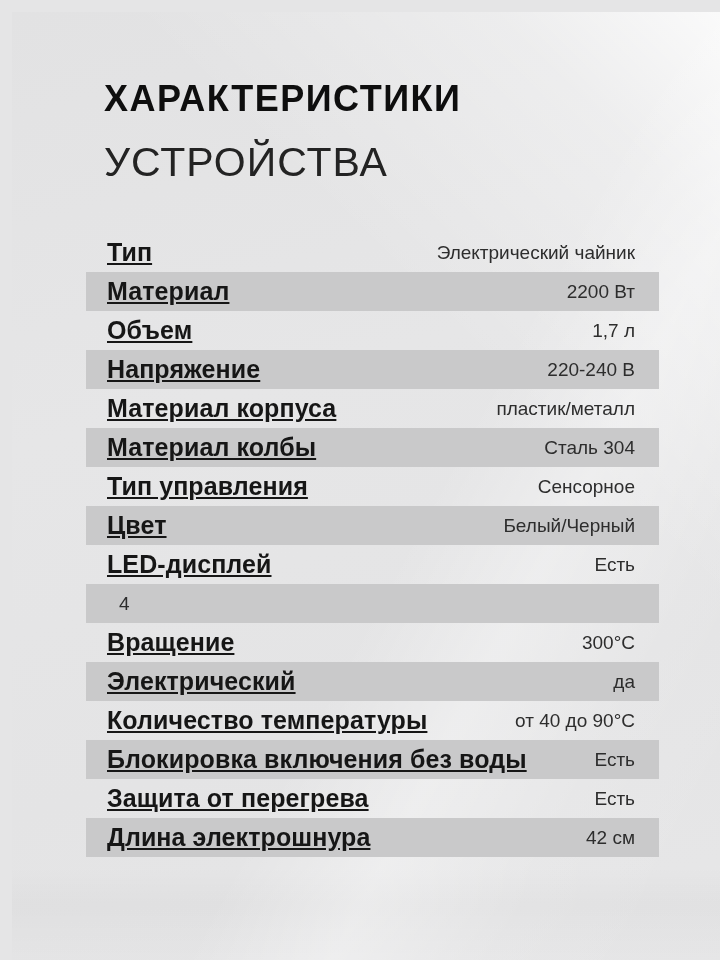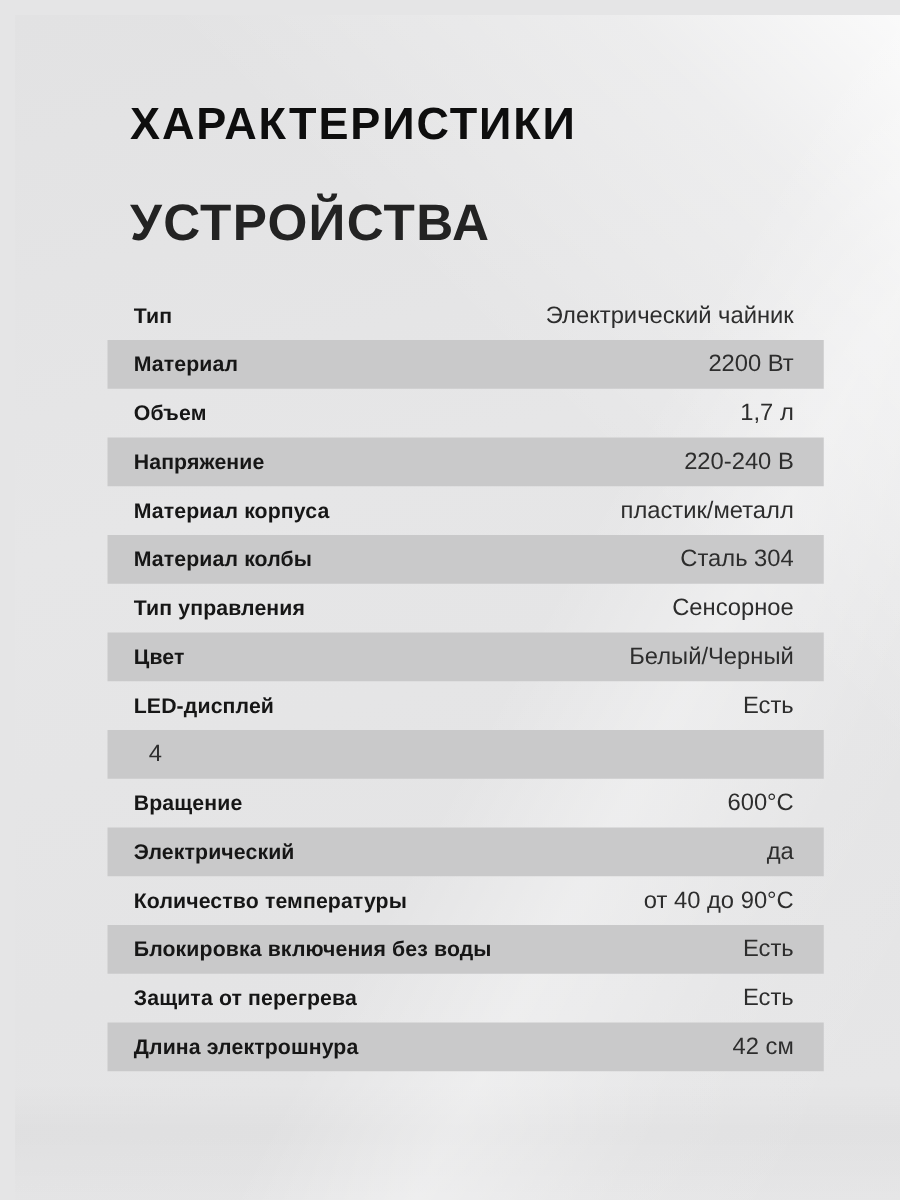--- a/index.html
+++ b/index.html
@@ -29,47 +29,48 @@
   }
   .title-block { position: absolute; top: 44px; left: 68px; }
   .title-bold {
     font-size: 36px;
     font-weight: 800;
     letter-spacing: 1.5px;
     color: #0e0e0e;
     line-height: 1.05;
   }
   .title-light {
-    margin-top: 16px;
+    margin-top: 0;
     font-size: 41px;
-    font-weight: 700;
+    font-weight: 400;
     letter-spacing: 1px;
     color: #232323;
     line-height: 1.0;
   }
   .spec-table {
     position: absolute;
     top: 209px;
     left: 62px;
     width: 597px;
   }
   .spec-row {
     height: 39px;
     display: flex;
     align-items: center;
     justify-content: space-between;
     padding: 0 12px 0 9px;
   }
   .spec-row:nth-child(even) { background: #c9c9ca; }
   .spec-label {
-    font-size: 17px;
+    font-size: 25px;
     font-weight: 700;
     color: #161616;
     letter-spacing: 0.1px;
     white-space: nowrap;
+    text-decoration: underline;
   }
   .spec-value {
     font-size: 19px;
     font-weight: 400;
     color: #2d2d2d;
     white-space: nowrap;
     text-align: center;
     margin-left: 12px;
   }
 </style>
@@ -117,21 +118,21 @@
       </div>
       <div class="spec-row">
         <span class="spec-label">LED-дисплей</span>
         <span class="spec-value">Есть</span>
       </div>
       <div class="spec-row">
         <span class="spec-value">4</span>
       </div>
       <div class="spec-row">
         <span class="spec-label">Вращение</span>
-        <span class="spec-value">600°C</span>
+        <span class="spec-value">300°C</span>
       </div>
       <div class="spec-row">
         <span class="spec-label">Электрический</span>
         <span class="spec-value">да</span>
       </div>
       <div class="spec-row">
         <span class="spec-label">Количество температуры</span>
         <span class="spec-value">от 40 до 90°C</span>
       </div>
       <div class="spec-row">

